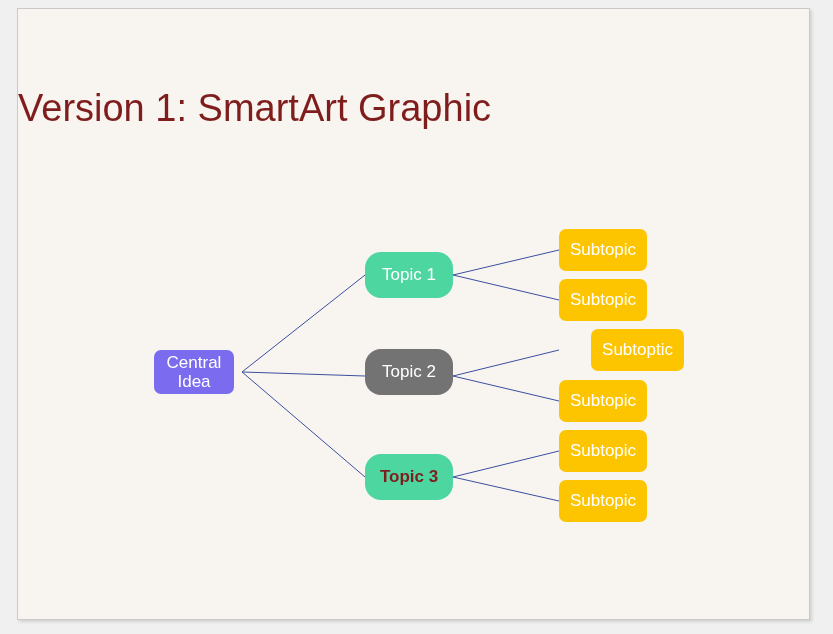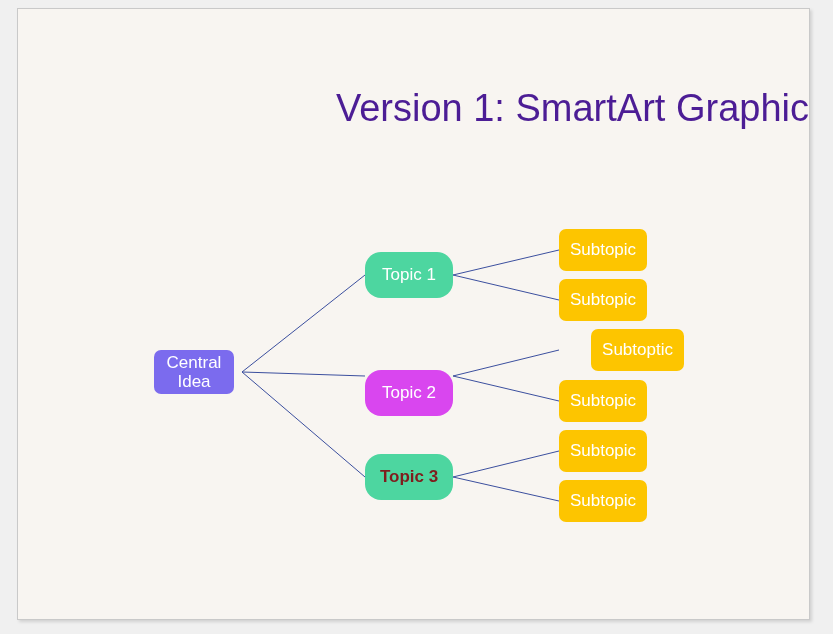--- a/index.html
+++ b/index.html
@@ -25,23 +25,23 @@
     box-shadow: 2px 2px 3px rgba(0,0,0,0.13);
     box-sizing: border-box;
     overflow: hidden;
   }
 
   #slide-title {
     position: absolute;
     left: 0;
     top: 78px;
     width: 100%;
-    text-align: right;
+    text-align: left;
     font-size: 38px;
-    color: #4c1d95;
+    color: #7f1d1d;
     letter-spacing: 0px;
     white-space: nowrap;
   }
 
   #diagram-canvas {
     position: absolute;
     left: 0;
     top: 0;
     width: 793px;
     height: 612px;
@@ -112,21 +112,21 @@
         </div>
         <div class="node node-topic" style="left: 347px; top: 243px; width: 88px; height: 46px; background: rgb(77, 214, 160); color: rgb(255, 255, 255);">
           <span>Topic 1</span>
         </div>
         <div class="node node-subtopic" style="left: 541px; top: 220px; width: 88px; height: 42px; background: rgb(253, 197, 0); color: rgb(255, 255, 255);">
           <span>Subtopic</span>
         </div>
         <div class="node node-subtopic" style="left: 541px; top: 270px; width: 88px; height: 42px; background: rgb(253, 197, 0); color: rgb(255, 255, 255);">
           <span>Subtopic</span>
         </div>
-        <div class="node node-topic" style="left: 347px; top: 361px; width: 88px; height: 46px; background: #d946ef; color: rgb(255, 255, 255);">
+        <div class="node node-topic" style="left: 347px; top: 340px; width: 88px; height: 46px; background: #737373; color: rgb(255, 255, 255);">
           <span>Topic 2</span>
         </div>
         <div class="node node-subtopic" style="left: 541px; top: 320px; width: 93px; height: 42px; background: rgb(253, 197, 0); color: rgb(255, 255, 255); margin-left: 32px;">
           <span>Subtoptic</span>
         </div>
         <div class="node node-subtopic" style="left: 541px; top: 371px; width: 88px; height: 42px; background: rgb(253, 197, 0); color: rgb(255, 255, 255);">
           <span>Subtopic</span>
         </div>
         <div class="node node-topic" style="left: 347px; top: 445px; width: 88px; height: 46px; background: rgb(77, 214, 160); color: #7f1d1d; font-weight: bold;">
           <span>Topic 3</span>

